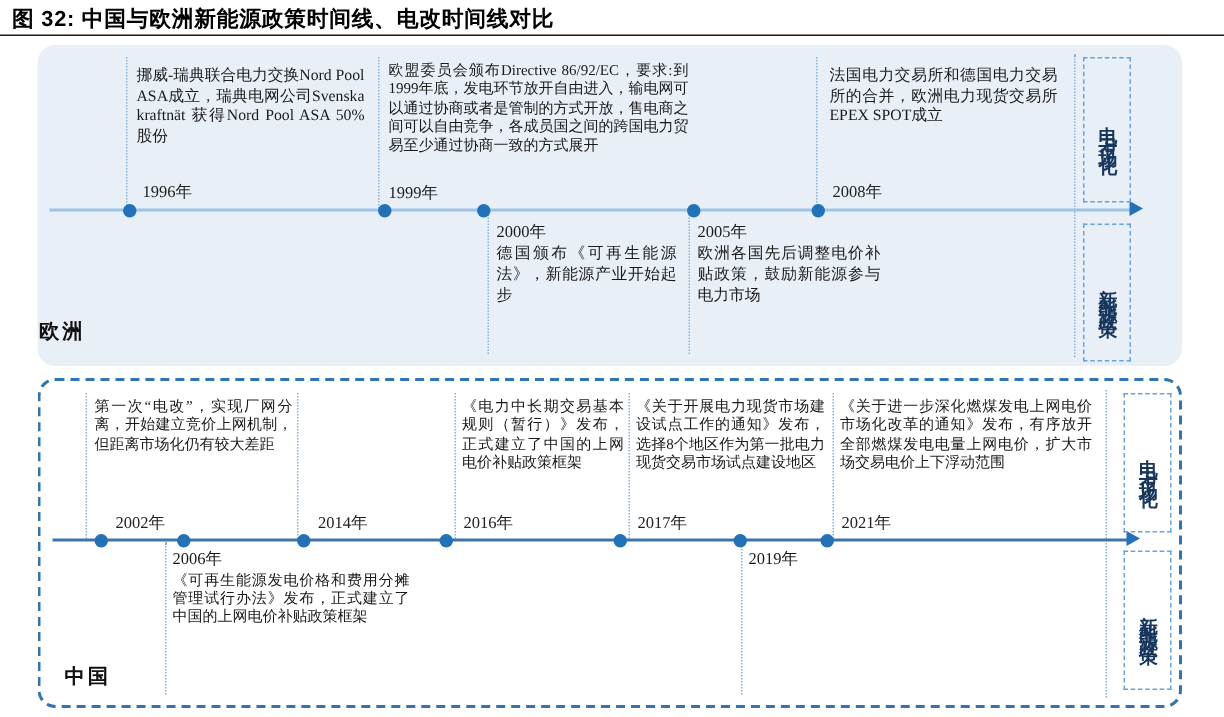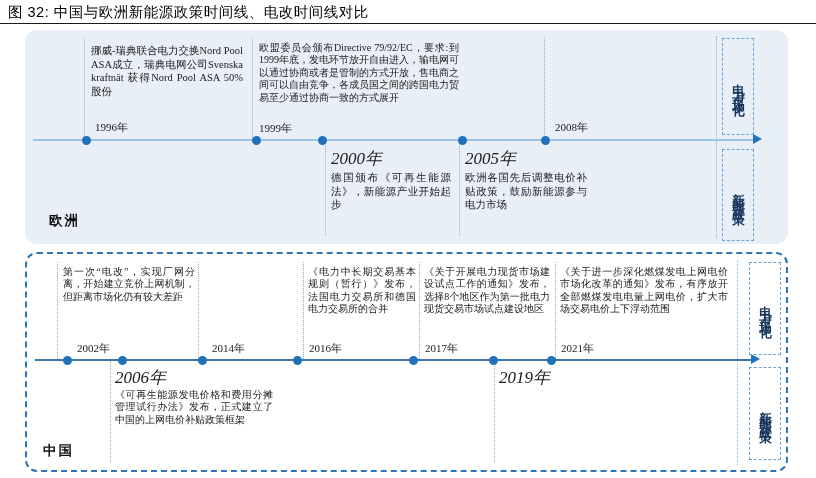--- a/index.html
+++ b/index.html
@@ -3,41 +3,41 @@
 <meta charset="utf-8">
 <style>
   :root{
     --accent:#2272b9; --europe-bg:#e9eff7; --china-border:#2e75b6;
     --eu-line:#9dc3e6; --cn-line:#3f74ab; --guide:#85b3dc; --side-text:#17365d;
   }
   *{box-sizing:border-box;margin:0;padding:0;}
   html,body{width:816px;height:478px;background:#fff;overflow:hidden;}
   body{font-family:"Liberation Serif","DejaVu Serif",serif;}
   .page{position:relative;width:816px;height:478px;}
-  .title{position:absolute;left:8px;top:3px;font-size:14.5px;font-weight:normal;color:#000;
+  .title{position:absolute;left:8px;top:3px;font-size:14.5px;font-weight:bold;color:#000;
          font-family:"Liberation Sans","DejaVu Sans",sans-serif;letter-spacing:.5px;}
   .title-rule{position:absolute;left:0;top:23px;width:816px;height:0;border-top:1.6px solid #1a1a1a;}
 
   .panel{position:absolute;left:25px;width:763px;}
   .panel-europe{top:30px;height:214px;background:var(--europe-bg);border-radius:12px;}
   .panel-china{top:252px;height:220px;background:#fff;border:2px dashed var(--china-border);border-radius:12px;}
 
   .vguide{position:absolute;width:0;border-left:1.2px dotted var(--guide);}
   .timeline{position:absolute;height:2px;}
   .eu-timeline{left:8px;top:109px;width:722px;background:var(--eu-line);}
   .cn-timeline{left:8px;top:105px;width:718px;background:var(--cn-line);}
   .arrowhead{position:absolute;width:0;height:0;border-top:5.5px solid transparent;
              border-bottom:5.5px solid transparent;border-left:9px solid var(--accent);}
   .dot{position:absolute;width:9px;height:9px;border-radius:50%;background:var(--accent);}
 
   .ev{position:absolute;font-size:10.5px;line-height:1.3;color:#1a1a1a;text-align:justify;}
   .ev--dense{font-size:10px;line-height:1.24;}
   .cn .ev{font-size:10px;line-height:1.24;}
   .year{position:absolute;font-size:11px;color:#222;text-align:center;}
-  .ev .yr{font-size:17px;margin-bottom:1px;font-style:italic;}
+  .ev .yr{font-size:11px;margin-bottom:1px;}
 
   .side-box{position:absolute;border:1.4px dashed #6aa3d8;color:var(--side-text);
             writing-mode:vertical-rl;text-orientation:upright;font-size:12.5px;font-weight:bold;
             letter-spacing:5px;display:flex;align-items:center;justify-content:center;
             padding:6px 0;background:transparent;}
   .region-label{position:absolute;font-size:13.5px;font-weight:bold;color:#111;letter-spacing:2px;}
 </style>
 </head>
 <body>
 
@@ -58,38 +58,39 @@
     <div class="arrowhead" style="left:728px;top:104px"></div>
     <div class="dot" style="left:57px;top:105.5px"></div>
     <div class="dot" style="left:227px;top:105.5px"></div>
     <div class="dot" style="left:293px;top:105.5px"></div>
     <div class="dot" style="left:433px;top:105.5px"></div>
     <div class="dot" style="left:516px;top:105.5px"></div>
 
     <div class="ev" style="left:66px;top:14px;width:152px">挪威-瑞典联合电力交换Nord Pool ASA成立，瑞典电网公司Svenska kraftnät 获得Nord Pool ASA 50%股份</div>
     <div class="year" style="left:70px;top:90px">1996年</div>
 
-    <div class="ev ev--dense" style="left:234px;top:12px;width:200px">欧盟委员会颁布Directive 79/92/EC，要求:到1999年底，发电环节放开自由进入，输电网可以通过协商或者是管制的方式开放，售电商之间可以自由竞争，各成员国之间的跨国电力贸易至少通过协商一致的方式展开</div>
+    <div class="ev ev--dense" style="left:234px;top:12px;width:200px">欧盟委员会颁布Directive 86/92/EC，要求:到1999年底，发电环节放开自由进入，输电网可以通过协商或者是管制的方式开放，售电商之间可以自由竞争，各成员国之间的跨国电力贸易至少通过协商一致的方式展开</div>
     <div class="year" style="left:234px;top:91px">1999年</div>
 
+    <div class="ev" style="left:528px;top:14px;width:152px">法国电力交易所和德国电力交易所的合并，欧洲电力现货交易所EPEX SPOT成立</div>
     <div class="year" style="left:530px;top:90px">2008年</div>
 
     <div class="ev" style="left:306px;top:118px;width:120px">
       <div class="yr">2000年</div>
       <div>德国颁布《可再生能源法》，新能源产业开始起步</div>
     </div>
     <div class="ev" style="left:440px;top:118px;width:122px">
       <div class="yr">2005年</div>
       <div>欧洲各国先后调整电价补贴政策，鼓励新能源参与电力市场</div>
     </div>
 
     <div class="side-box" style="left:697px;top:8px;width:32px;height:97px">电力市场化</div>
     <div class="side-box" style="left:697px;top:119px;width:32px;height:92px">新能源政策</div>
 
-    <div class="region-label" style="left:24px;top:182px">欧洲</div>
+    <div class="region-label" style="left:1px;top:182px">欧洲</div>
   </div>
 
   <div class="panel panel-china cn">
 
     <div class="vguide" style="left:30px;top:8px;height:97px"></div>
     <div class="vguide" style="left:171px;top:8px;height:97px"></div>
     <div class="vguide" style="left:276px;top:8px;height:97px"></div>
     <div class="vguide" style="left:392px;top:8px;height:97px"></div>
     <div class="vguide" style="left:528px;top:8px;height:97px"></div>
     <div class="vguide" style="left:83px;top:107px;height:102px"></div>
@@ -104,21 +105,21 @@
     <div class="dot" style="left:266px;top:101.5px"></div>
     <div class="dot" style="left:382px;top:101.5px"></div>
     <div class="dot" style="left:462px;top:101.5px"></div>
     <div class="dot" style="left:520px;top:101.5px"></div>
 
     <div class="ev" style="left:36px;top:12px;width:132px">第一次“电改”，实现厂网分离，开始建立竞价上网机制，但距离市场化仍有较大差距</div>
     <div class="year" style="left:50px;top:87px">2002年</div>
 
     <div class="year" style="left:185px;top:87px">2014年</div>
 
-    <div class="ev" style="left:281px;top:12px;width:108px">《电力中长期交易基本规则（暂行）》发布，法国电力交易所和德国电力交易所的合并</div>
+    <div class="ev" style="left:281px;top:12px;width:108px">《电力中长期交易基本规则（暂行）》发布，正式建立了中国的上网电价补贴政策框架</div>
     <div class="year" style="left:282px;top:87px">2016年</div>
 
     <div class="ev" style="left:397px;top:12px;width:126px">《关于开展电力现货市场建设试点工作的通知》发布，选择8个地区作为第一批电力现货交易市场试点建设地区</div>
     <div class="year" style="left:398px;top:87px">2017年</div>
 
     <div class="ev" style="left:533px;top:12px;width:168px">《关于进一步深化燃煤发电上网电价市场化改革的通知》发布，有序放开全部燃煤发电电量上网电价，扩大市场交易电价上下浮动范围</div>
     <div class="year" style="left:534px;top:87px">2021年</div>
 
     <div class="ev" style="left:88px;top:113px;width:158px">
       <div class="yr">2006年</div>

